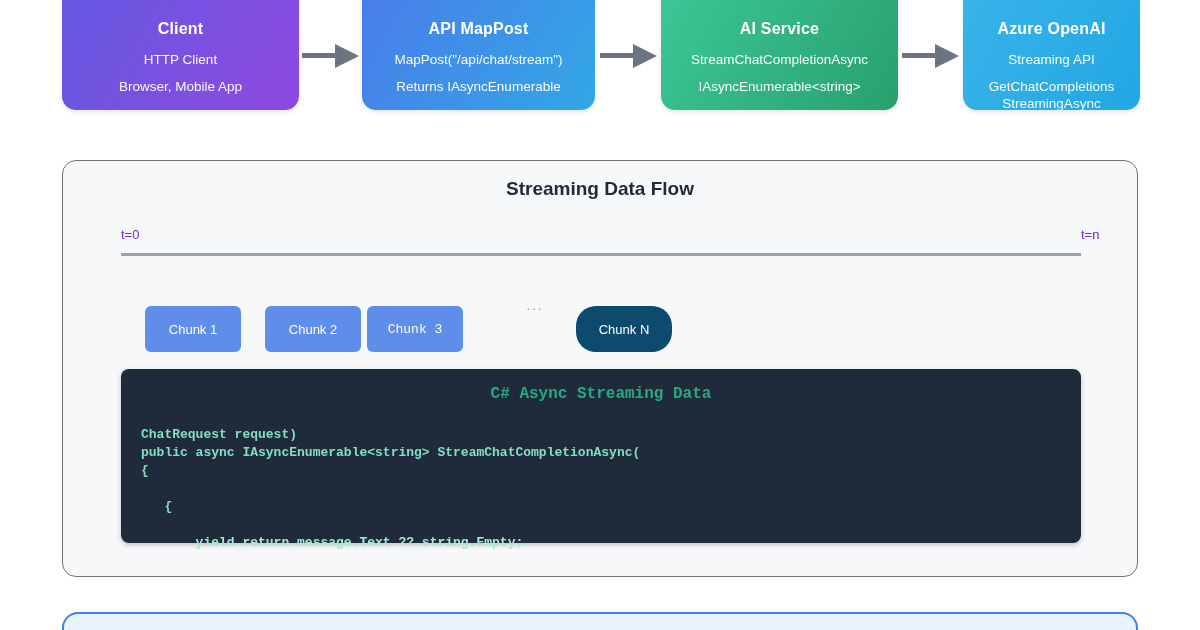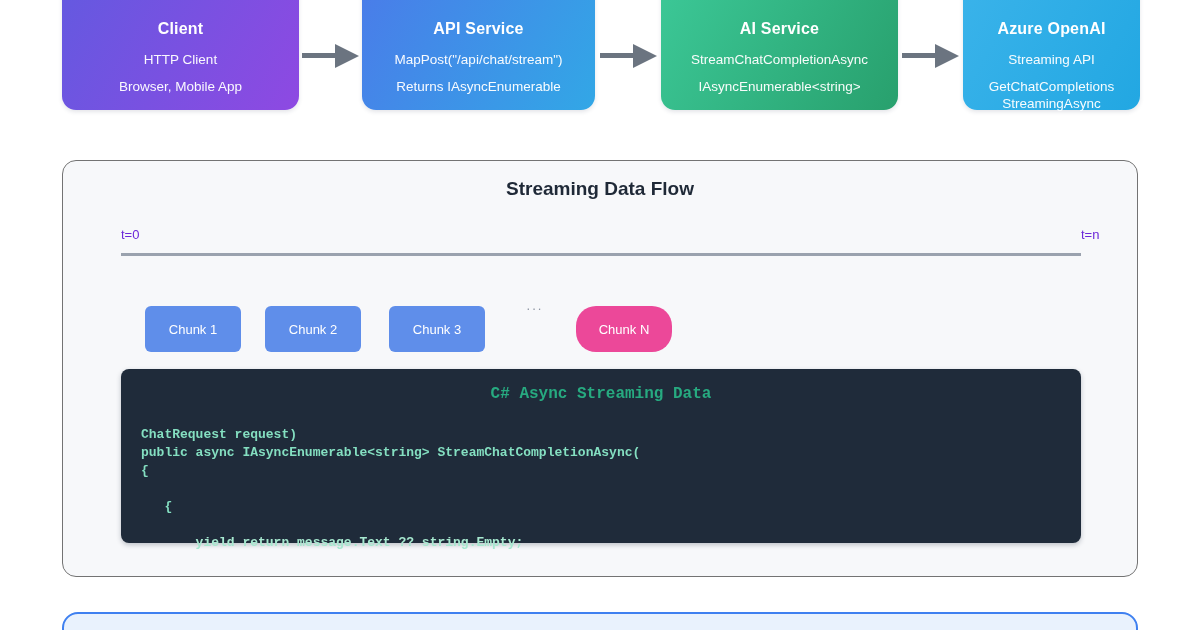--- a/index.html
+++ b/index.html
@@ -34,21 +34,21 @@
 
   .t-label { position: absolute; font-size: 13px; color: #6d28d9; }
   .t-start { left: 58px; top: 66px; }
   .t-end   { left: 1018px; top: 66px; }
   .timeline-line { position: absolute; left: 58px; top: 92px; width: 960px; height: 3px;
     background: #9aa2ae; }
 
   .chunk { position: absolute; top: 121px; width: 96px; height: 46px; border-radius: 6px;
     display: flex; align-items: center; justify-content: center;
     color: #ffffff; font-size: 13px; margin-top: 24px; }
-  .chunk-1 { left: 82px; } .chunk-2 { left: 202px; } .chunk-3 { left: 326px; }
+  .chunk-1 { left: 82px; } .chunk-2 { left: 202px; } .chunk-3 { left: 304px; font-family: Liberation Mono, monospace; }
   .chunk-n { left: 513px; }
   .chunk-ellipsis { position: absolute; left: 442px; top: 121px; width: 60px; height: 46px;
     display: flex; align-items: center; justify-content: center;
     color: #8d95a2; font-size: 13px; letter-spacing: 2px; }
 
   
   .code-block { position: absolute; left: 58px; top: 208px; width: 960px; height: 174px;
     background: #1f2b3a; border-radius: 8px; padding: 16px 20px; overflow: visible;
     font-family: "Liberation Mono", monospace; box-shadow: 0 2px 5px rgba(20,30,50,0.25); }
   .code-header { font-size: 16px; font-weight: bold; color: #27aa80; text-align: center;
@@ -68,21 +68,21 @@
 
   <div class="flow-box box-client" style="background: linear-gradient(120deg, rgb(100, 89, 224), rgb(142, 73, 226));">
     <div class="box-title">Client</div>
     <div class="box-line">HTTP Client</div>
     <div class="box-line">Browser, Mobile App</div>
   </div>
 
   <div class="flow-arrow arrow-1"></div>
 
   <div class="flow-box box-api" style="background: linear-gradient(120deg, rgb(74, 124, 233), rgb(50, 167, 230));">
-    <div class="box-title">API Service</div>
+    <div class="box-title">API MapPost</div>
     <div class="box-line">MapPost("/api/chat/stream")</div>
     <div class="box-line">Returns IAsyncEnumerable</div>
   </div>
 
   <div class="flow-arrow arrow-2"></div>
 
   <div class="flow-box box-ai" style="background: linear-gradient(120deg, rgb(60, 200, 151), rgb(40, 160, 109));">
     <div class="box-title">AI Service</div>
     <div class="box-line">StreamChatCompletionAsync</div>
     <div class="box-line">IAsyncEnumerable&lt;string&gt;</div>
@@ -106,21 +106,21 @@
     <div class="chunk chunk-1" style="background: rgb(95, 142, 234);">
       <span>Chunk 1</span>
     </div>
     <div class="chunk chunk-2" style="background: rgb(95, 142, 234);">
       <span>Chunk 2</span>
     </div>
     <div class="chunk chunk-3" style="background: rgb(95, 142, 234);">
       <span>Chunk 3</span>
     </div>
     <div class="chunk-ellipsis">...</div>
-    <div class="chunk chunk-n" style="background: #ec4899; border-radius: 20px;">
+    <div class="chunk chunk-n" style="background: #0c4a6e; border-radius: 20px;">
       <span>Chunk N</span>
     </div>
 
     <div class="code-block">
       <div class="code-header">C# Async Streaming Data</div>
       <div class="code-line">ChatRequest request)</div>
       <div class="code-line">public async IAsyncEnumerable&lt;string&gt; StreamChatCompletionAsync(</div>
       <div class="code-line">{</div>
       <div class="code-line"></div>
       <div class="code-line">   {</div>

